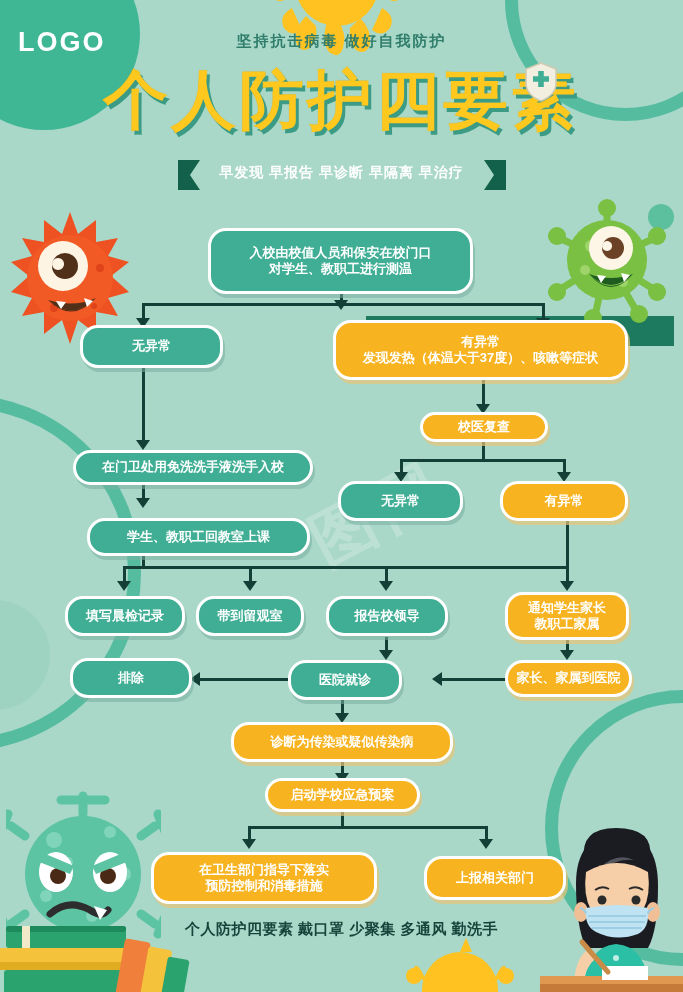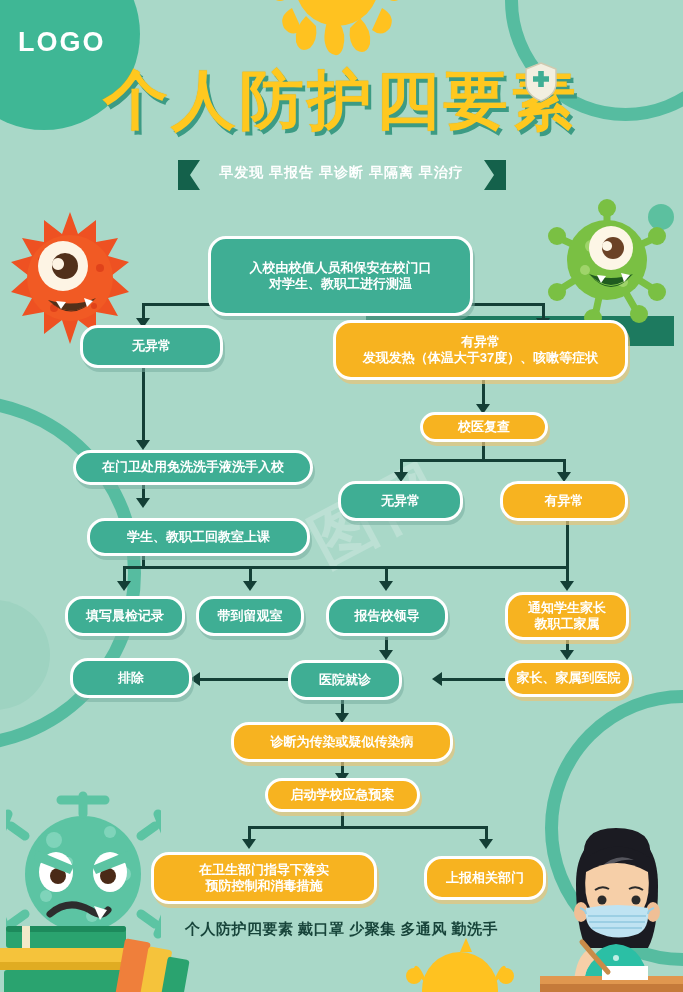--- a/index.html
+++ b/index.html
@@ -114,20 +114,21 @@
       <path d="M20 52 q-14 8 -8 20 q8 10 18 2z"></path>
       <path d="M110 52 q14 8 8 20 q-8 10 -18 2z"></path>
       <path d="M55 66 q-6 20 2 30 q10 8 14 -4 q4 -14 -4 -26z"></path>
       <path d="M88 62 q12 12 10 26 q-4 12 -14 6 q-8 -8 -6 -22z"></path>
       <path d="M34 60 q-12 12 -10 26 q4 12 14 6 q8 -8 6 -22z"></path>
       <circle cx="8" cy="36" r="9"></circle>
       <circle cx="122" cy="36" r="9"></circle>
     </g>
   </svg>
 
+  <div class="subtitle">坚持抗击病毒 做好自我防护</div>
   <div class="main-title">个人防护四要素</div>
 
   <svg class="shield" viewBox="0 0 34 40">
     <path d="M17 1 L32 7 L32 21 Q32 33 17 39 Q2 33 2 21 L2 7 Z" fill="#f2efe0" stroke="#cfcab0" stroke-width="1.5"></path>
     <path d="M14.2 9 h5.6 v5.2 h5.2 v5.6 h-5.2 v5.2 h-5.6 v-5.2 h-5.2 v-5.6 h5.2 z" fill="#3fae94"></path>
   </svg>
 
   <div class="ribbon-wrap">
     <div class="ribbon-tail" style="left:0;clip-path:polygon(0 0,22px 0,12px 15px,22px 30px,0 30px);"></div>
     <div class="ribbon-tail" style="left:306px;clip-path:polygon(22px 0,0 0,10px 15px,0 30px,22px 30px);"></div>
@@ -311,21 +312,21 @@
   <div class="ln v" style="left:341px;top:762px;height:14px;"></div>
   <div class="arw down" style="left:335px;top:773px;"></div>
 
   <div class="ln v" style="left:341px;top:812px;height:16px;"></div>
   <div class="ln h" style="left:248px;top:826px;width:240px;"></div>
   <div class="ln v" style="left:248px;top:826px;height:16px;"></div>
   <div class="arw down" style="left:242px;top:839px;"></div>
   <div class="ln v" style="left:485px;top:826px;height:16px;"></div>
   <div class="arw down" style="left:479px;top:839px;"></div>
 
-  <div class="node green" style="left:208px;top:236px;width:265px;height:80px;">
+  <div class="node green" style="left:208px;top:228px;width:265px;height:66px;">
     <span class="txt">入校由校值人员和保安在校门口
 对学生、教职工进行测温</span>
   </div>
 
   <div class="node green" style="left:80px;top:325px;width:143px;height:43px;">
     <span class="txt">无异常</span>
   </div>
 
   <div class="node orange" style="left:333px;top:320px;width:295px;height:60px;">
     <span class="txt">有异常
@@ -387,21 +388,21 @@
 
   <div class="node orange" style="left:265px;top:778px;width:155px;height:34px;">
     <span class="txt">启动学校应急预案</span>
   </div>
 
   <div class="node orange" style="left:151px;top:852px;width:226px;height:52px;">
     <span class="txt">在卫生部门指导下落实
 预防控制和消毒措施</span>
   </div>
 
-  <div class="node orange" style="left:424px;top:856px;width:122px;height:44px;">
+  <div class="node orange" style="left:424px;top:856px;width:142px;height:44px;">
     <span class="txt">上报相关部门</span>
   </div>
 
   <div class="footer-text">个人防护四要素 戴口罩 少聚集 多通风 勤洗手</div>
 
   <svg class="char" style="left:400px;top:938px;width:120px;height:60px;" viewBox="0 0 120 60">
     <g fill="#ffc220">
       <circle cx="60" cy="52" r="38"></circle>
       <circle cx="14" cy="38" r="8"></circle>
         <circle cx="106" cy="38" r="8"></circle>

